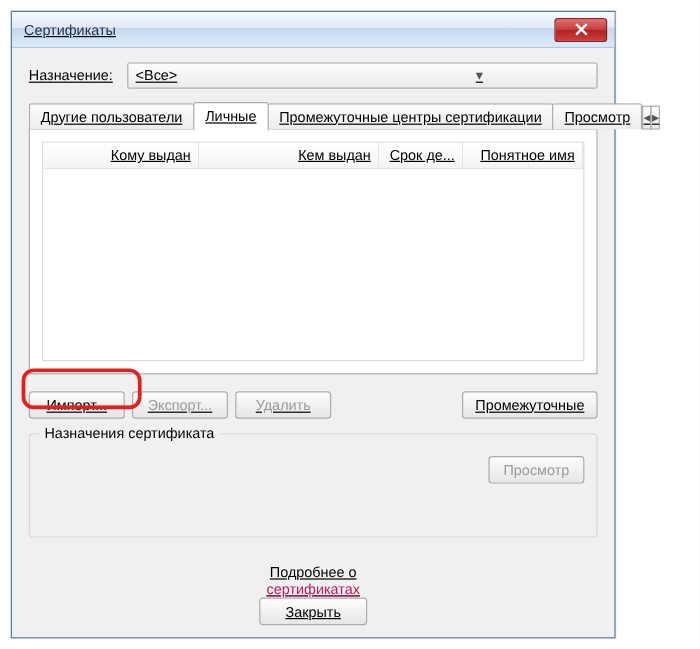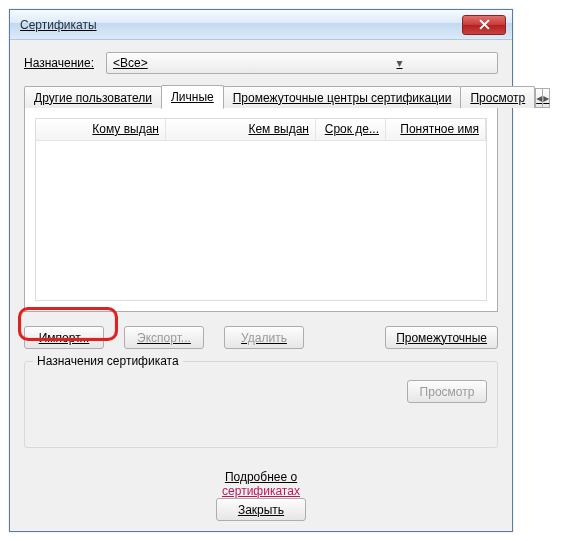--- a/index.html
+++ b/index.html
@@ -71,21 +71,21 @@
   .listview { width: 100%; height: 100%; border: 1px solid #dcdcdc; background: #fff; }
   .lv-head { display: flex; height: 22px; text-align: right; }
   .lv-col {
     border-right: 1px solid #e4e4e4; border-bottom: 1px solid #e4e4e4;
     background: linear-gradient(#fff,#f4f4f4);
     padding: 3px 6px; color: #000;
     overflow: hidden; white-space: nowrap; cursor: pointer;
   }
   .lv-body { height: calc(100% - 22px); }
   
-  .btnrow { display: flex; align-items: center; margin-top: 14px; gap: 20px; justify-content: space-between; }
+  .btnrow { display: flex; align-items: center; margin-top: 14px; gap: 6px; justify-content: space-between; }
   .btn {
     height: 23px; min-width: 80px; padding: 0 10px;
     background: linear-gradient(#fdfdfd,#e6e6e6);
     border: 1px solid #adadad; border-radius: 3px;
     color: #000; display: inline-flex; align-items: center; justify-content: center;
     cursor: pointer;
   }
   .btn[disabled] { color: #9a9a9a; cursor: default; }
   .btnrow .spacer { flex: 1; }
   .hl {

